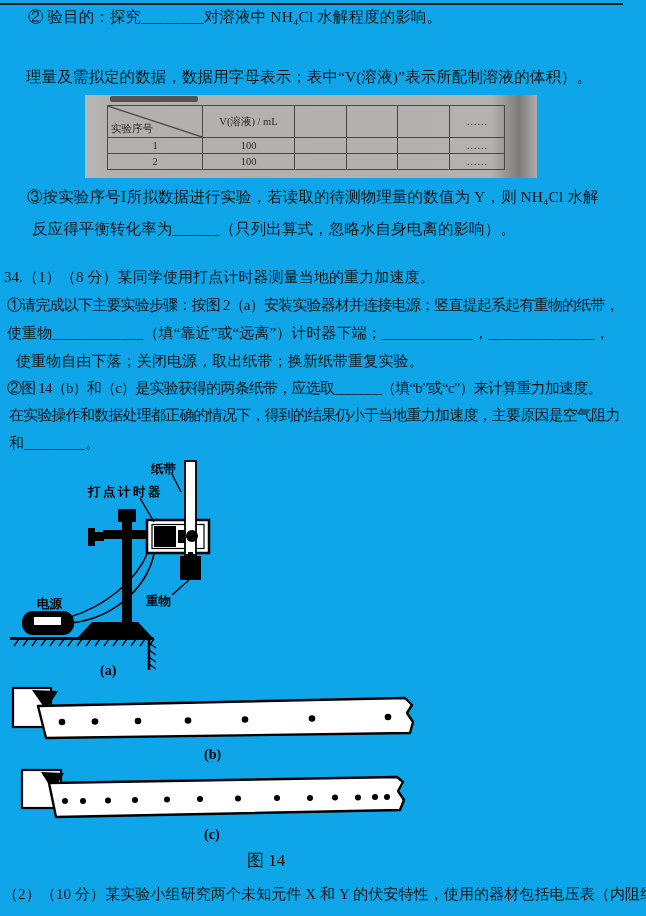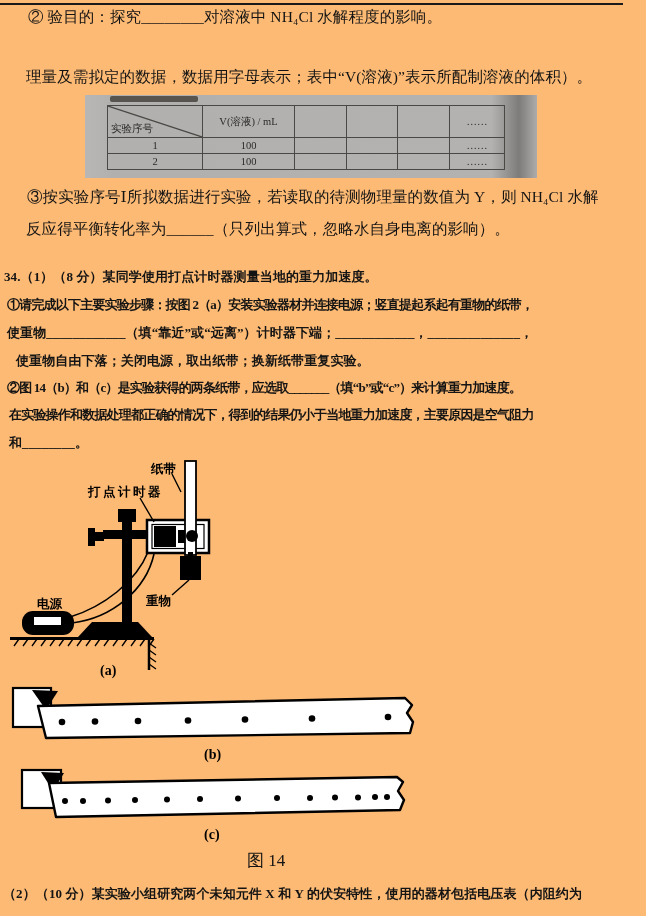--- a/index.html
+++ b/index.html
@@ -1,20 +1,20 @@
 <!DOCTYPE html>
 <html><head>
 <meta charset="utf-8">
 <style>
   html,body{margin:0;padding:0;width:646px;height:916px;overflow:hidden;background:#fff;}
-  .page{position:relative;width:646px;height:916px;background:#fdba74;
+  .page{position:relative;width:646px;height:916px;background:#0ea5e9;
         font-family:"Liberation Serif","DejaVu Serif",serif;color:#141414;}
   .rule{position:absolute;left:0;top:3px;width:623px;height:2px;background:#1a1a1a;}
   .line{position:absolute;white-space:nowrap;font-size:15.5px;line-height:22px;color:#141414;letter-spacing:0.1px;}
-  .s34{font-size:13px;font-weight:bold;}
+  .s34{font-size:15px;}
   .tight{letter-spacing:-0.8px;}
   
   .scan{position:absolute;left:85px;top:95px;width:452px;height:83px;
         background:linear-gradient(90deg,#b9b7b5 0%,#b2b0ae 6%,#b4b2b0 90%,#7e7c7a 96%,#aeacaa 100%);
         filter:blur(0.3px);}
   .smudge{position:absolute;left:25px;top:1px;width:88px;height:6px;background:#57544f;border-radius:2px;}
   .stbl{position:absolute;left:22px;top:10px;border-collapse:collapse;table-layout:fixed;
         font-size:10.5px;color:#2b2a28;}
   .stbl td{border:1.2px solid #4a4845;text-align:center;padding:0;overflow:hidden;}
   .stbl tr.hrow td{height:31px;}
@@ -79,21 +79,21 @@
         <td></td>
         <td></td>
         <td></td>
         <td>……</td>
       </tr>
     </tbody>
       </table>
   </div>
 
   <div class="line" style="left:27px;top:186px">③按实验序号Ⅰ所拟数据进行实验，若读取的待测物理量的数值为 Y，则 NH₄Cl 水解</div>
-  <div class="line" style="left:26px;top:218px">反应得平衡转化率为______（只列出算式，忽略水自身电离的影响）。</div>
+  <div class="line" style="left:32px;top:218px">反应得平衡转化率为______（只列出算式，忽略水自身电离的影响）。</div>
 
   <div class="line s34" style="left:4px;top:266px">34.（1）（8 分）某同学使用打点计时器测量当地的重力加速度。</div>
   <div class="line s34 tight" style="left:7px;top:294px">①请完成以下主要实验步骤：按图 2（a）安装实验器材并连接电源；竖直提起系起有重物的纸带，</div>
   <div class="line s34" style="left:7px;top:322px">使重物____________（填“靠近”或“远离”）计时器下端；____________，______________，</div>
   <div class="line s34" style="left:16px;top:350px">使重物自由下落；关闭电源，取出纸带；换新纸带重复实验。</div>
   <div class="line s34 tight" style="left:7px;top:377px">②图 14（b）和（c）是实验获得的两条纸带，应选取_______（填“b”或“c”）来计算重力加速度。</div>
   <div class="line s34 tight" style="left:9px;top:404px">在实验操作和数据处理都正确的情况下，得到的结果仍小于当地重力加速度，主要原因是空气阻力</div>
   <div class="line s34" style="left:9px;top:432px">和________。</div>
 
   <svg class="figsvg" style="left:8px;top:452px" width="280" height="230" viewBox="0 0 280 230">

